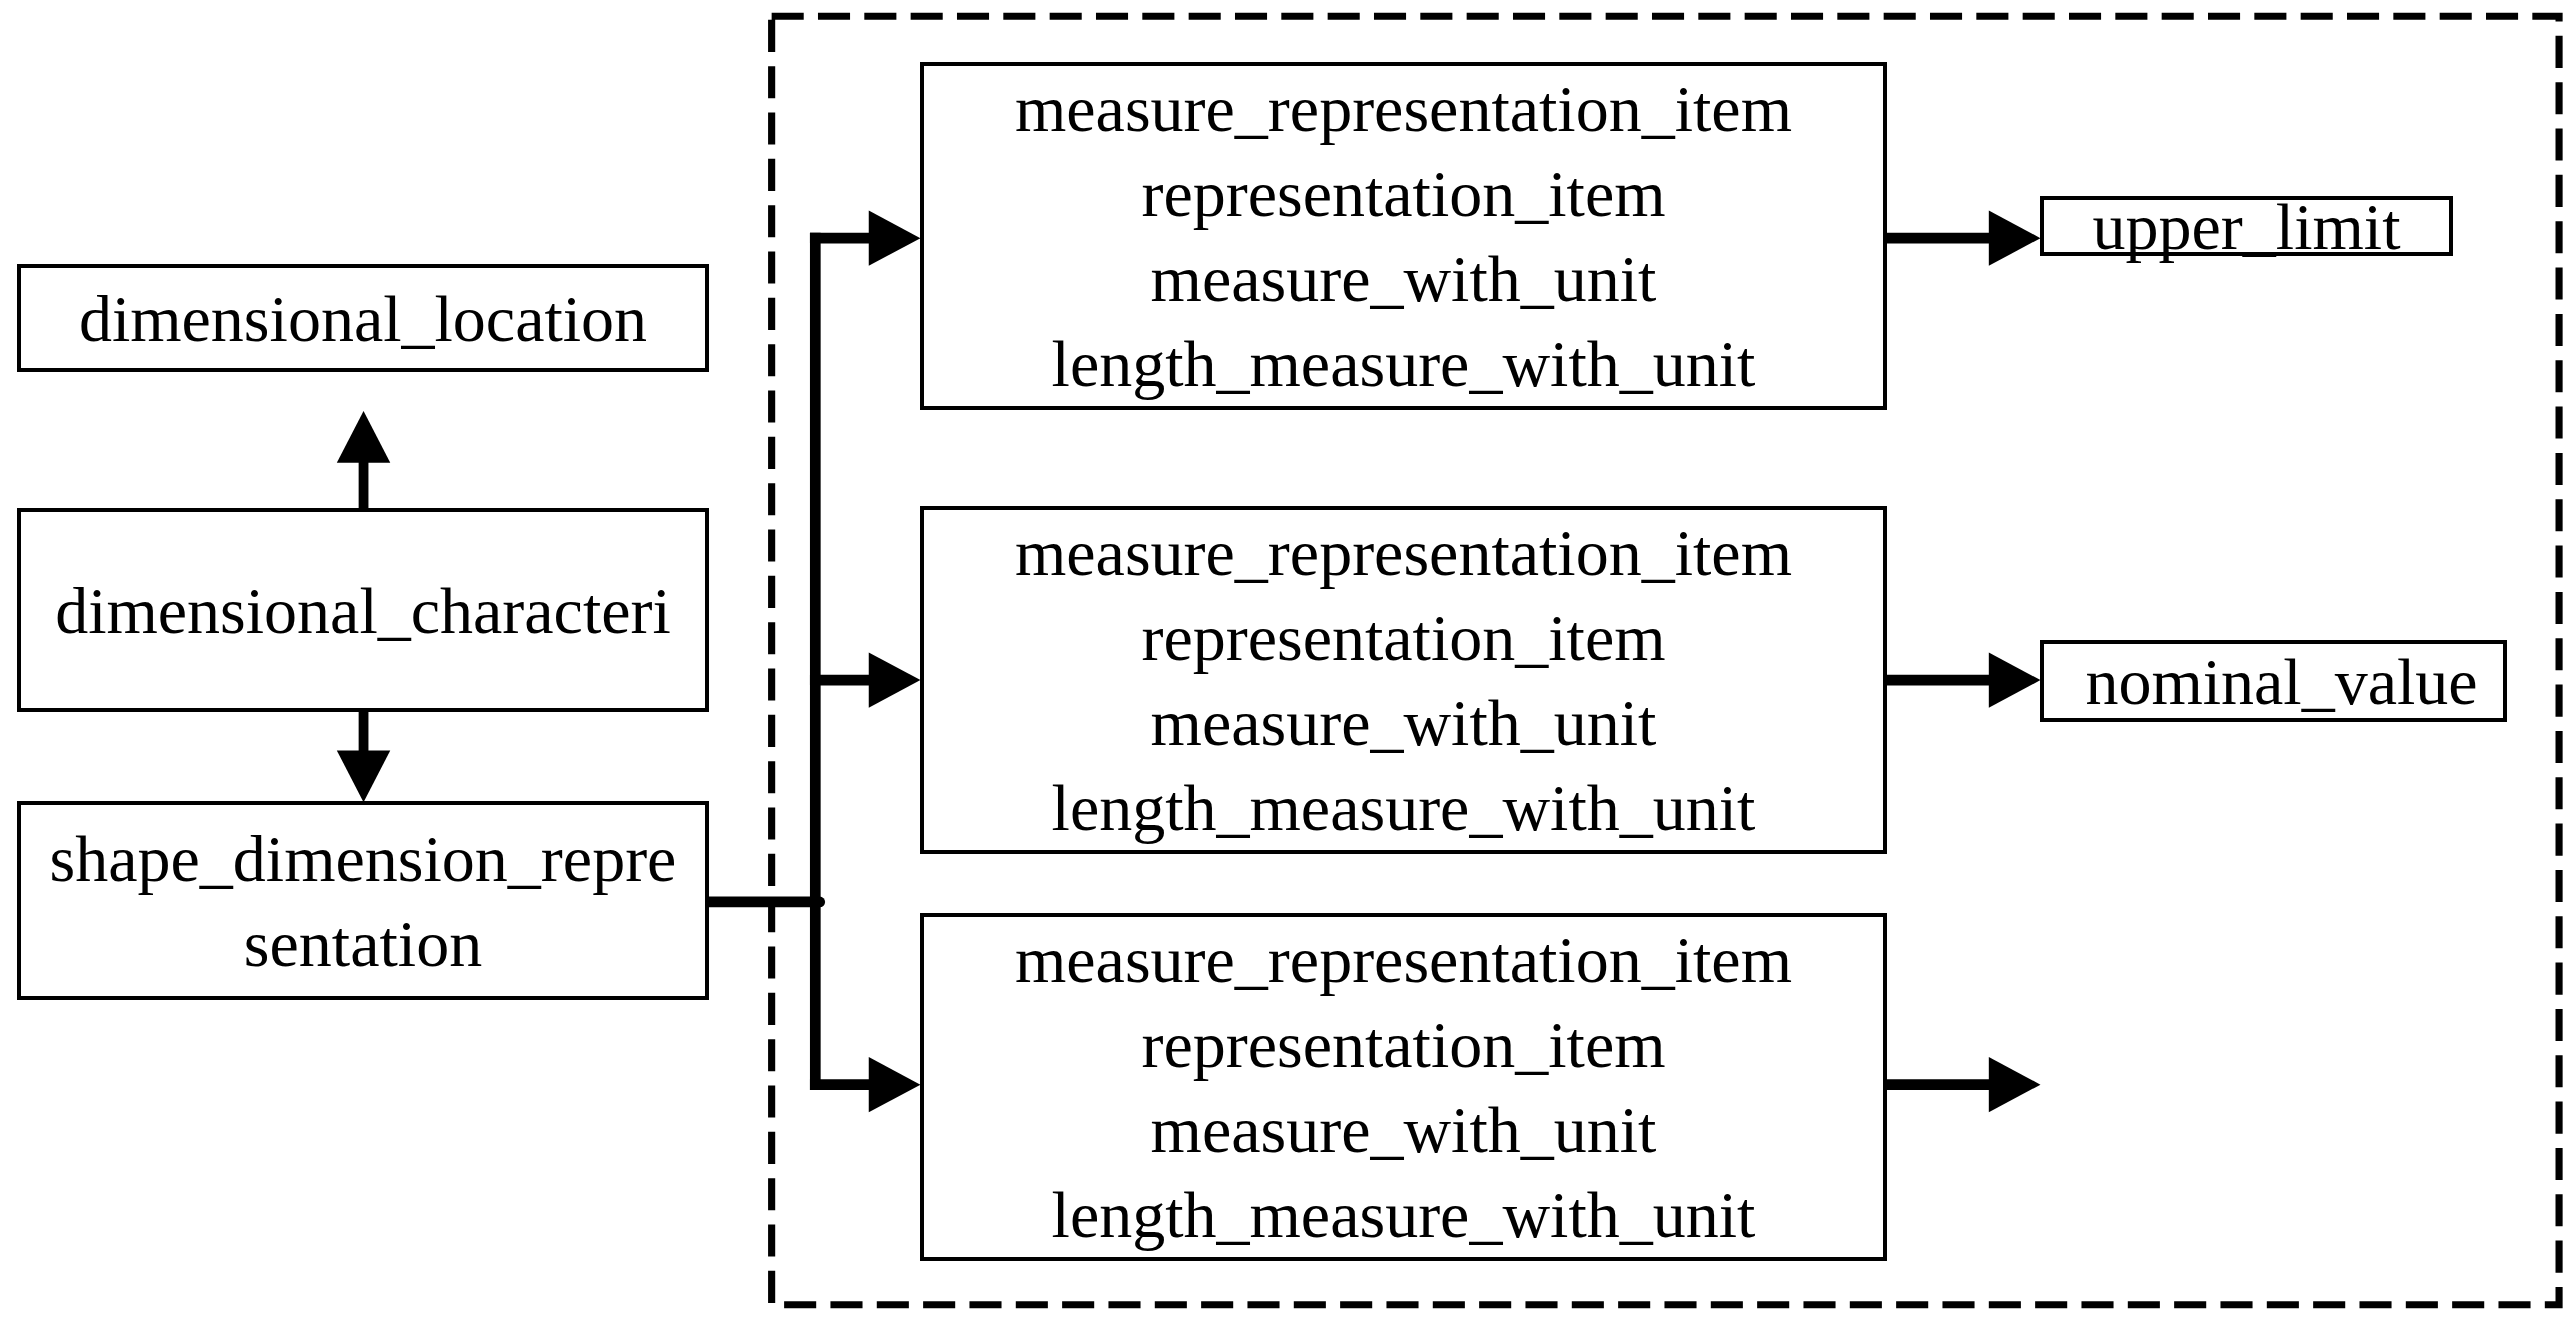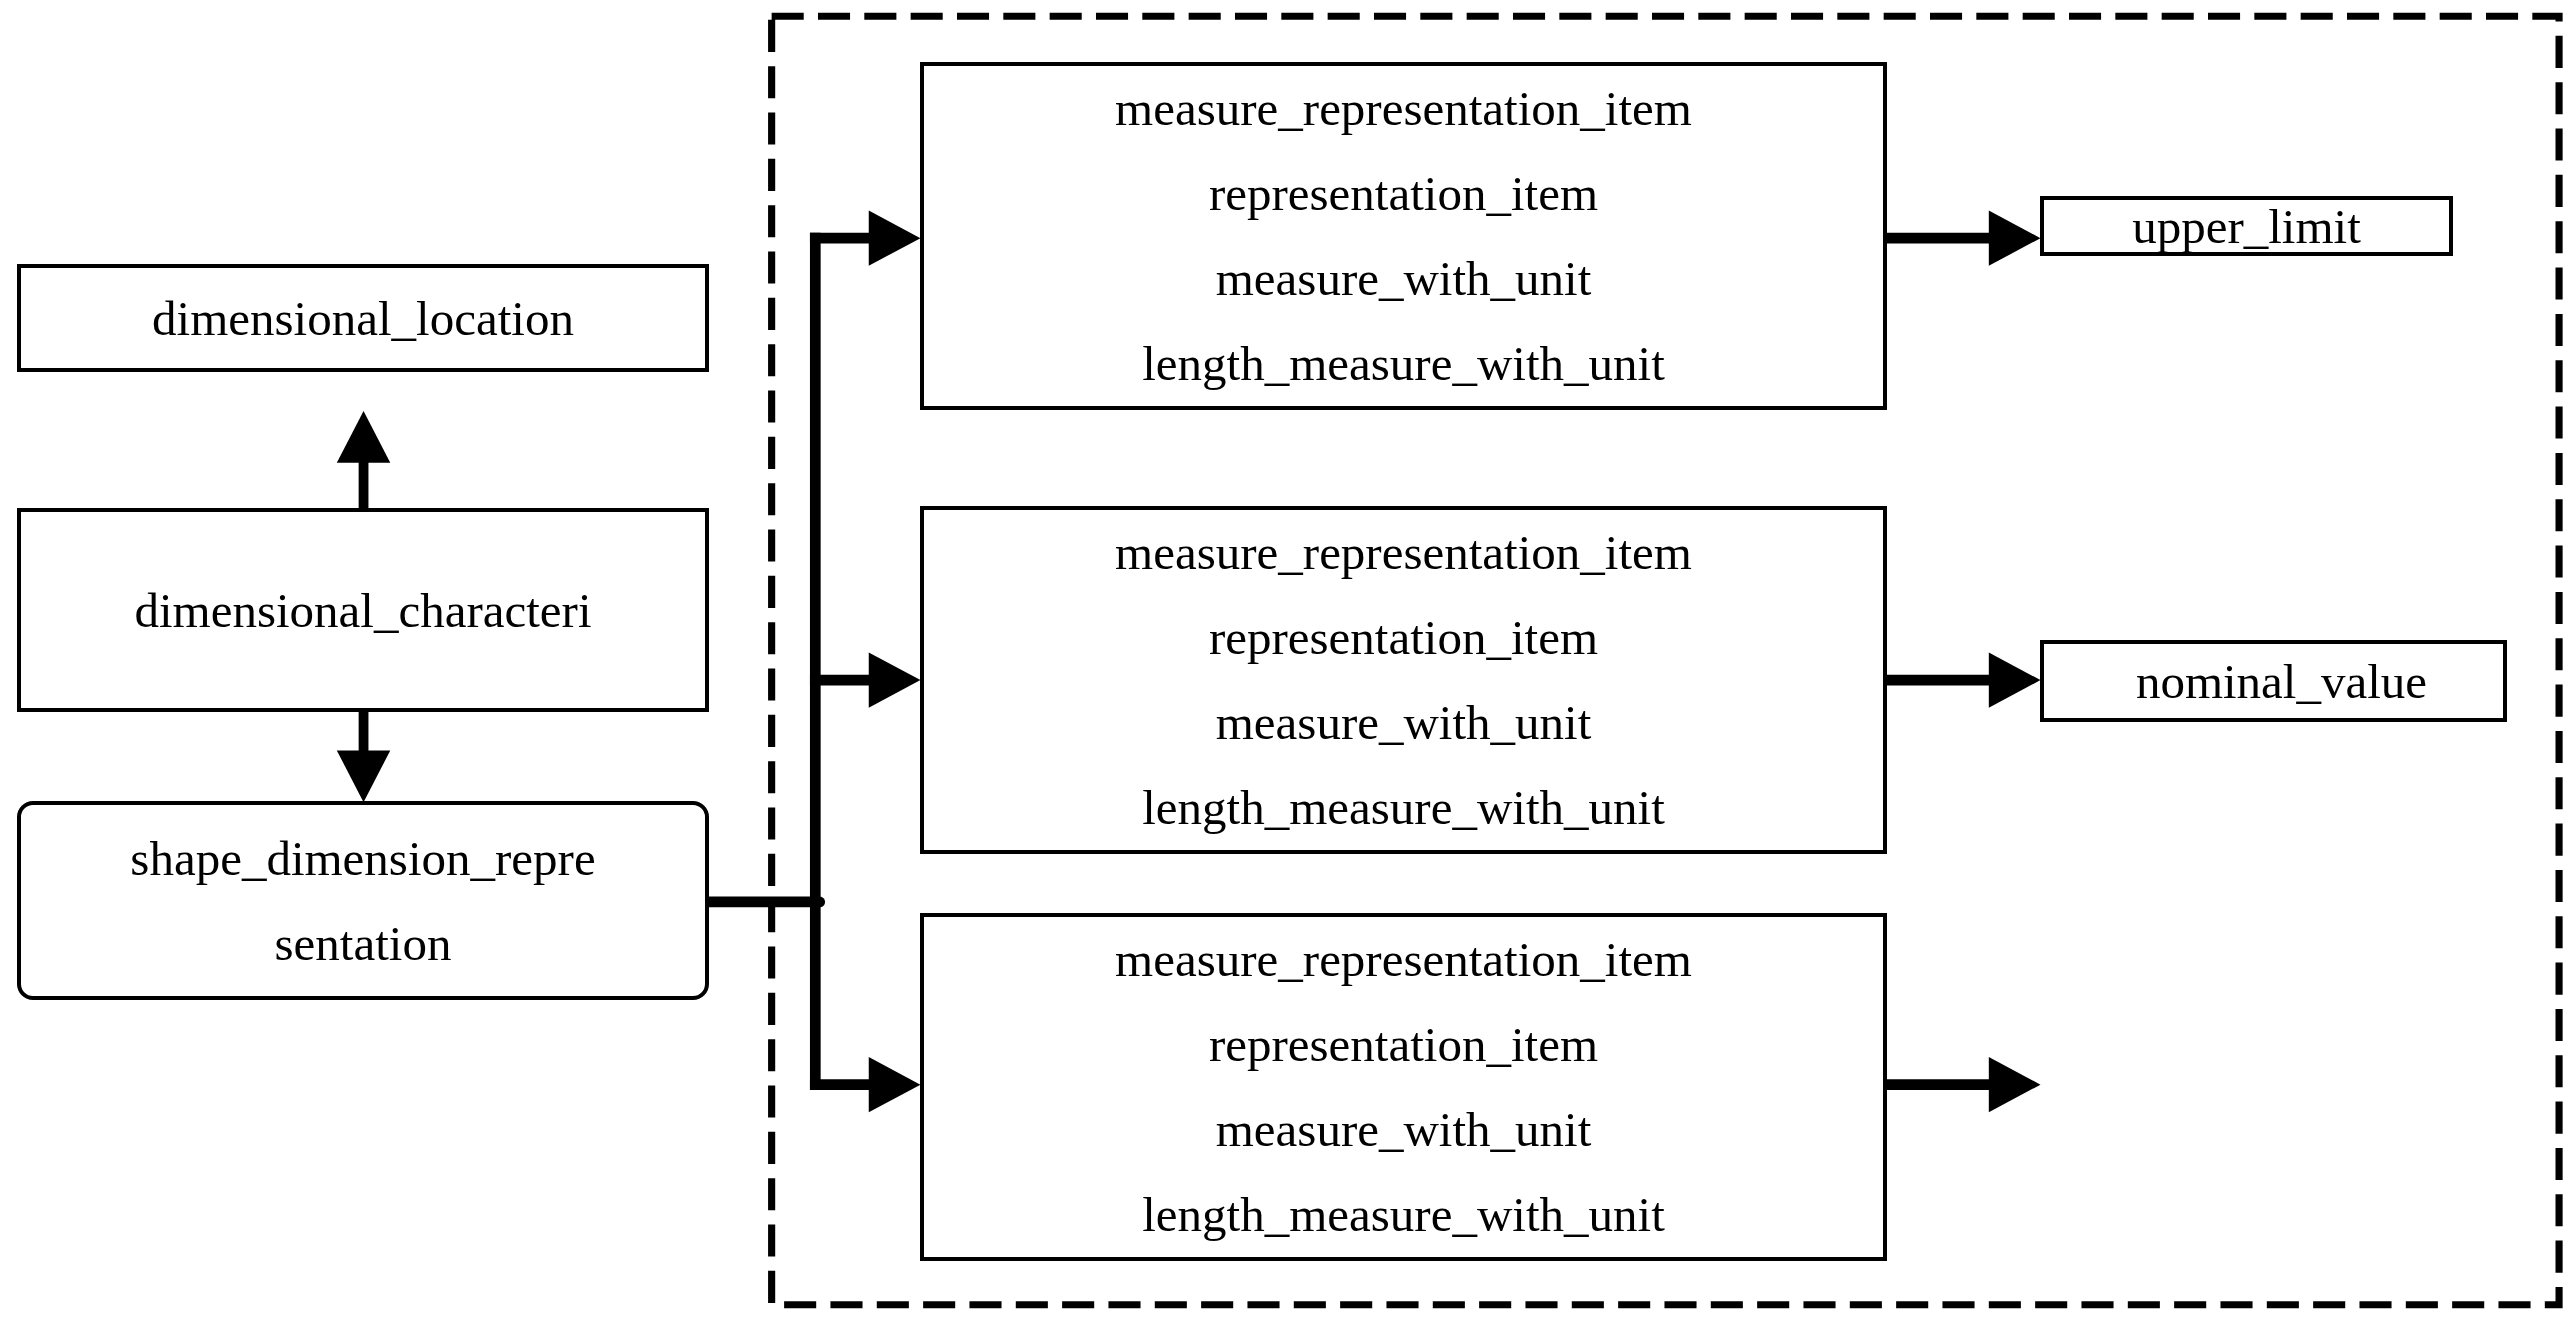--- a/index.html
+++ b/index.html
@@ -39,30 +39,30 @@
   .box {
     position: absolute;
     box-sizing: border-box;
     border: 4.5px solid var(--line, #000000);
     background: var(--box-background, #ffffff);
     display: flex;
     flex-direction: column;
     justify-content: center;
     align-items: center;
     text-align: center;
-    font-size: 49px;
+    font-size: 66px;
     line-height: 85px;
     white-space: nowrap;
   }
   .box.four-line { line-height: 85px; }
 
   
   #b-dimloc  { left: 17px;  top: 264px;  width: 692px;  height: 108px; }
   #b-char    { left: 17px;  top: 508px;  width: 692px;  height: 204px; }
-  #b-shape   { left: 17px;  top: 801px;  width: 692px;  height: 199px; border-radius: 16px; }
+  #b-shape   { left: 17px;  top: 801px;  width: 692px;  height: 199px; }
 
   
   #b-meas1   { left: 920px; top: 62px;   width: 967px; height: 348px; }
   #b-meas2   { left: 920px; top: 506px;  width: 967px; height: 348px; }
   #b-meas3   { left: 920px; top: 913px; width: 967px; height: 348px; }
 
   
   #b-upper   { left: 2040px; top: 196px;  width: 413px; height: 60px; }
   #b-nominal { left: 2040px; top: 640px;  width: 467px; height: 82px; padding-left: 16px; }
   #b-lower   { left: 2040px; top: 1046px; width: 467px; height: 82px; }

